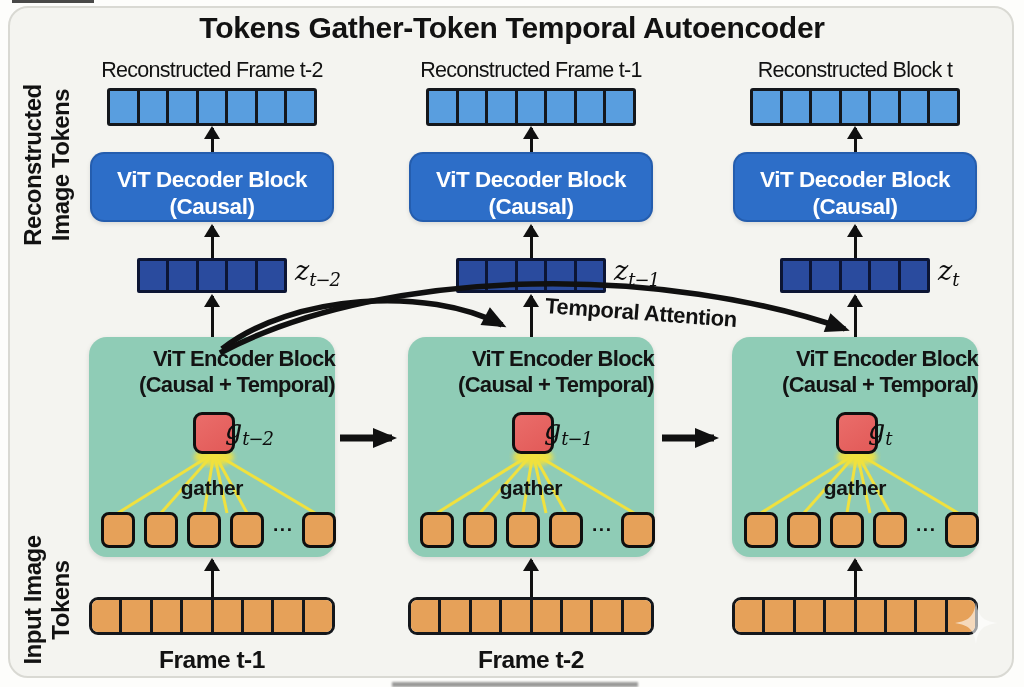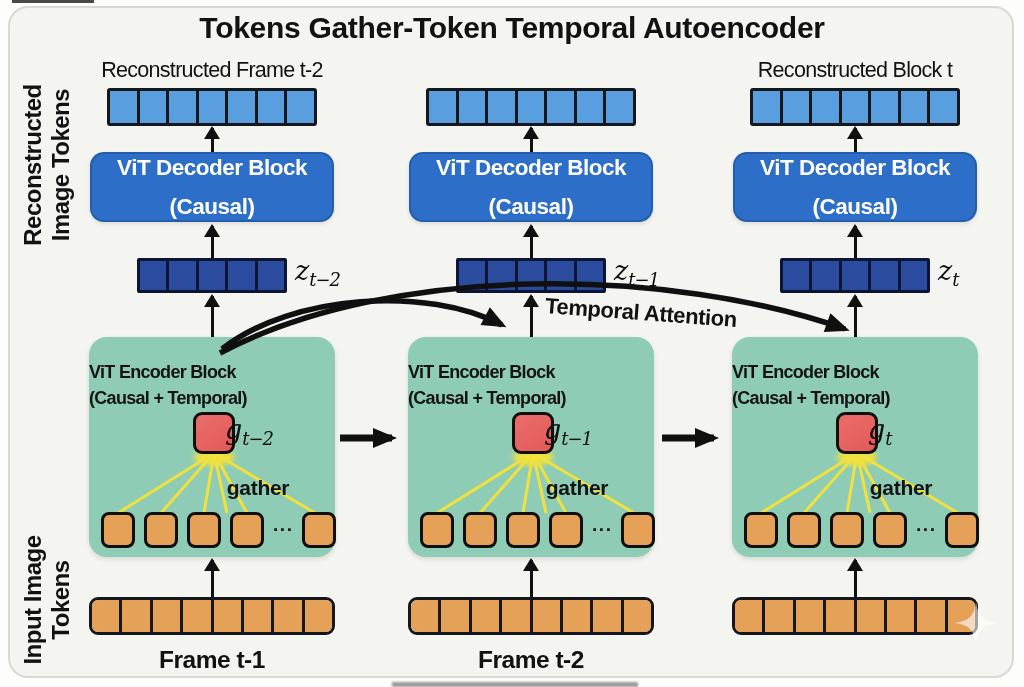--- a/index.html
+++ b/index.html
@@ -50,44 +50,44 @@
     font-family:"DejaVu Serif", serif;font-style:italic;
     font-size:27px;color:#0e0e0e;white-space:nowrap;
   }
   .math-label .sub{font-size:18px;vertical-align:-6px;letter-spacing:-1px;}
   .z-label{position:absolute;top:255px;left:208px;}
 
   .dec-block{
     position:absolute;top:152px;left:3px;width:244px;height:70px;
     background:var(--decoder-block,#2d6ec8);border:2px solid rgba(12,45,96,0.25);
     border-radius:14px;box-sizing:border-box;
-    display:flex;flex-direction:column;justify-content:space-between;
+    display:flex;flex-direction:column;justify-content:flex-end;
     color:#fff;text-align:center;font-weight:700;font-size:22.5px;line-height:27px;letter-spacing:-0.5px;
     box-shadow:0 2px 4px rgba(0,0,0,0.10);
   }
   .enc-block{
     position:absolute;top:337px;left:2px;width:246px;height:220px;
     background:var(--encoder-block,#8fccb6);border-radius:18px;
     box-shadow:0 2px 5px rgba(0,0,0,0.12);
   }
   .enc-title{
-    position:absolute;top:22px;width:100%;text-align:left;
-    font-size:18px;font-weight:700;line-height:26px;letter-spacing:-0.7px;color:#131313;
+    position:absolute;top:9px;width:100%;text-align:right;
+    font-size:22px;font-weight:700;line-height:26px;letter-spacing:-0.7px;color:#131313;
   }
   .enc-title span{display:block;}
   .fan-svg{position:absolute;left:0;top:0;width:246px;height:220px;}
   .g-token{
     position:absolute;top:75px;left:104px;width:36px;height:36px;
     background:linear-gradient(145deg,#ea6d6a,var(--gather-token,#e25a58));
     border:3px solid #0f0f0f;border-radius:9px;
   }
   .g-label{position:absolute;top:77px;left:136px;}
   .gather-label{
     position:absolute;top:139px;width:100%;text-align:center;
-    font-size:21px;font-weight:600;color:#131313;letter-spacing:-0.3px;padding-left:46px;
+    font-size:21px;font-weight:600;color:#131313;letter-spacing:-0.3px;
   }
   .itok-row{position:absolute;top:175px;left:12px;width:234px;display:flex;align-items:center;gap:9px;}
   .itok-group{display:flex;gap:9px;}
   .sq-itok{width:34px;height:36px;box-sizing:border-box;background:var(--input-token,#e6a159);border:3px solid #0f0f0f;border-radius:8px;}
   .itok-dots{font-size:19px;font-weight:700;color:#111;letter-spacing:0.5px;line-height:36px;}
 
   .frame-label{
     position:absolute;top:646px;width:100%;text-align:center;
     font-size:24.5px;font-weight:700;letter-spacing:-0.5px;color:#121212;
   }
@@ -200,20 +200,21 @@
       <div class="cell"></div>
       <div class="cell"></div>
       <div class="cell"></div>
       <div class="cell"></div>
       <div class="cell"></div>
     </div>
   <div class="frame-label">Frame t-1</div>
 </div>
 
 <div class="col col2">
+  <div class="recon-label">Reconstructed Frame t-1</div>
   <div class="trow recon-row">
       <div class="cell"></div>
       <div class="cell"></div>
       <div class="cell"></div>
       <div class="cell"></div>
       <div class="cell"></div>
       <div class="cell"></div>
       <div class="cell"></div>
     </div>
   <div class="varrow va-recon"></div>

